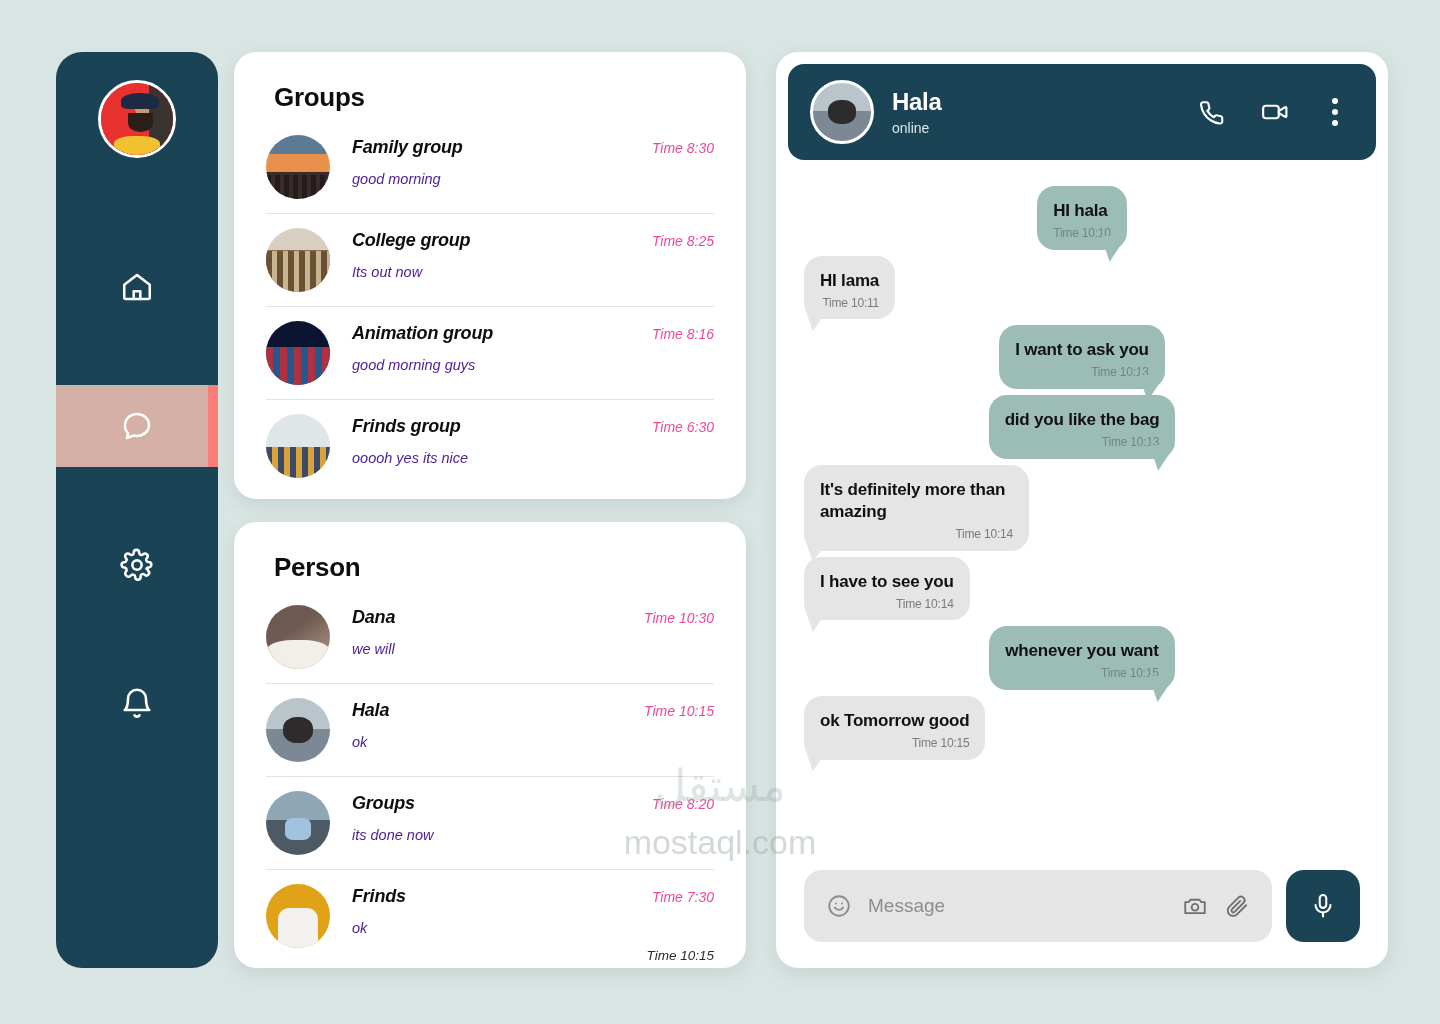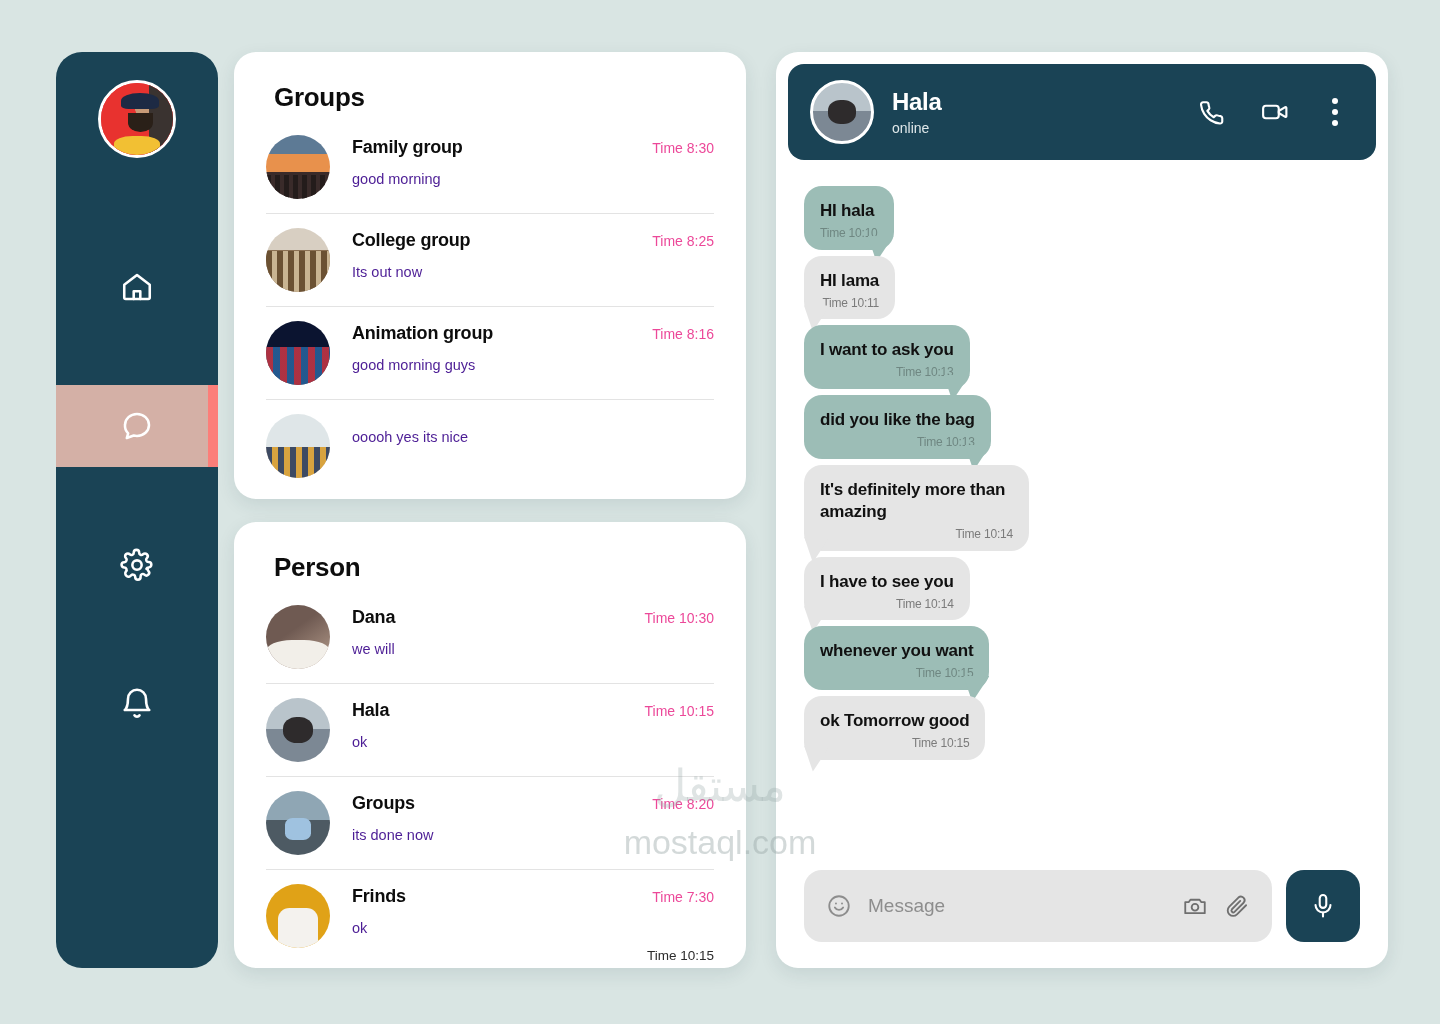--- a/index.html
+++ b/index.html
@@ -80,21 +80,21 @@
   .conv {
     display: flex; align-items: flex-start;
     padding: 14px 0 14px 0; cursor: pointer;
     position: relative;
   }
   .conv + .conv { border-top: 1px solid #e3e3e3; }
   .conv-av {
     width: 64px; height: 64px; border-radius: 50%;
     flex: none; margin-right: 22px; overflow: hidden;
   }
-  .conv-body { flex: 1; min-width: 0; padding-top: 2px; }
+  .conv-body { flex: 1; min-width: 0; padding-top: 2px; font-style: italic; }
   .conv-row { display: flex; align-items: baseline; justify-content: space-between; }
   .conv-name {
     font-size: 18px; font-weight: bold; color: #0d0d0d; letter-spacing: -.2px;
   }
   .conv-time { font-size: 14px; color: #ec4899; flex: none; padding-left: 10px; }
   .conv-msg { font-size: 14.5px; color: #4c1d95; margin-top: 13px; }
   .conv-extra-time {
     font-size: 13.5px; color: #2c2c2c; text-align: right; margin-top: 12px;
   }
 
@@ -148,21 +148,21 @@
   .chat-meta { margin-left: 18px; flex: 1; }
   .chat-name { font-size: 24px; font-weight: bold; color: #fff; letter-spacing: -.3px; }
   .chat-status { font-size: 14px; color: #dfe8ea; margin-top: 4px; }
   .chat-actions { display: flex; align-items: center; gap: 34px; padding-right: 8px; }
   .chat-actions svg { width: 30px; height: 30px; display: block; cursor: pointer; }
   .dots { display: flex; flex-direction: column; gap: 5px; cursor: pointer; padding: 2px 8px; }
   .dots i { width: 6px; height: 6px; border-radius: 50%; background: #fff; display: block; }
 
   .messages { flex: 1; position: relative; padding: 14px 28px 0 28px; overflow: hidden; }
   .msg { display: flex; margin-bottom: 6px; }
-  .msg.out { justify-content: flex-start; }
+  .msg.out { justify-content: center; }
   .msg.in  { justify-content: flex-start; }
   .bubble {
     position: relative; max-width: 225px;
     padding: 14px 16px 8px 16px;
     border-radius: 18px;
     font-size: 17px; font-weight: bold; color: #111;
     letter-spacing: -.2px; line-height: 1.3;
   }
   .msg.out .bubble { background: #9cbdb6; }
   .msg.in  .bubble { background: #e5e5e5; }
@@ -292,20 +292,24 @@
             <span class="conv-name">Animation group</span>
             <span class="conv-time">Time 8:16</span>
           </div>
           <div class="conv-msg">good morning guys</div>
         </div>
       </div>
 
       <div class="conv">
         <div class="conv-av av-frinds"></div>
         <div class="conv-body">
+          <div class="conv-row">
+            <span class="conv-name">Frinds group</span>
+            <span class="conv-time">Time 6:30</span>
+          </div>
           <div class="conv-msg">ooooh yes its nice</div>
         </div>
       </div>
 
     </div>
   </section>
 
   <section class="card card-person">
     <div class="card-title">Person</div>
     <div class="conv-list">

